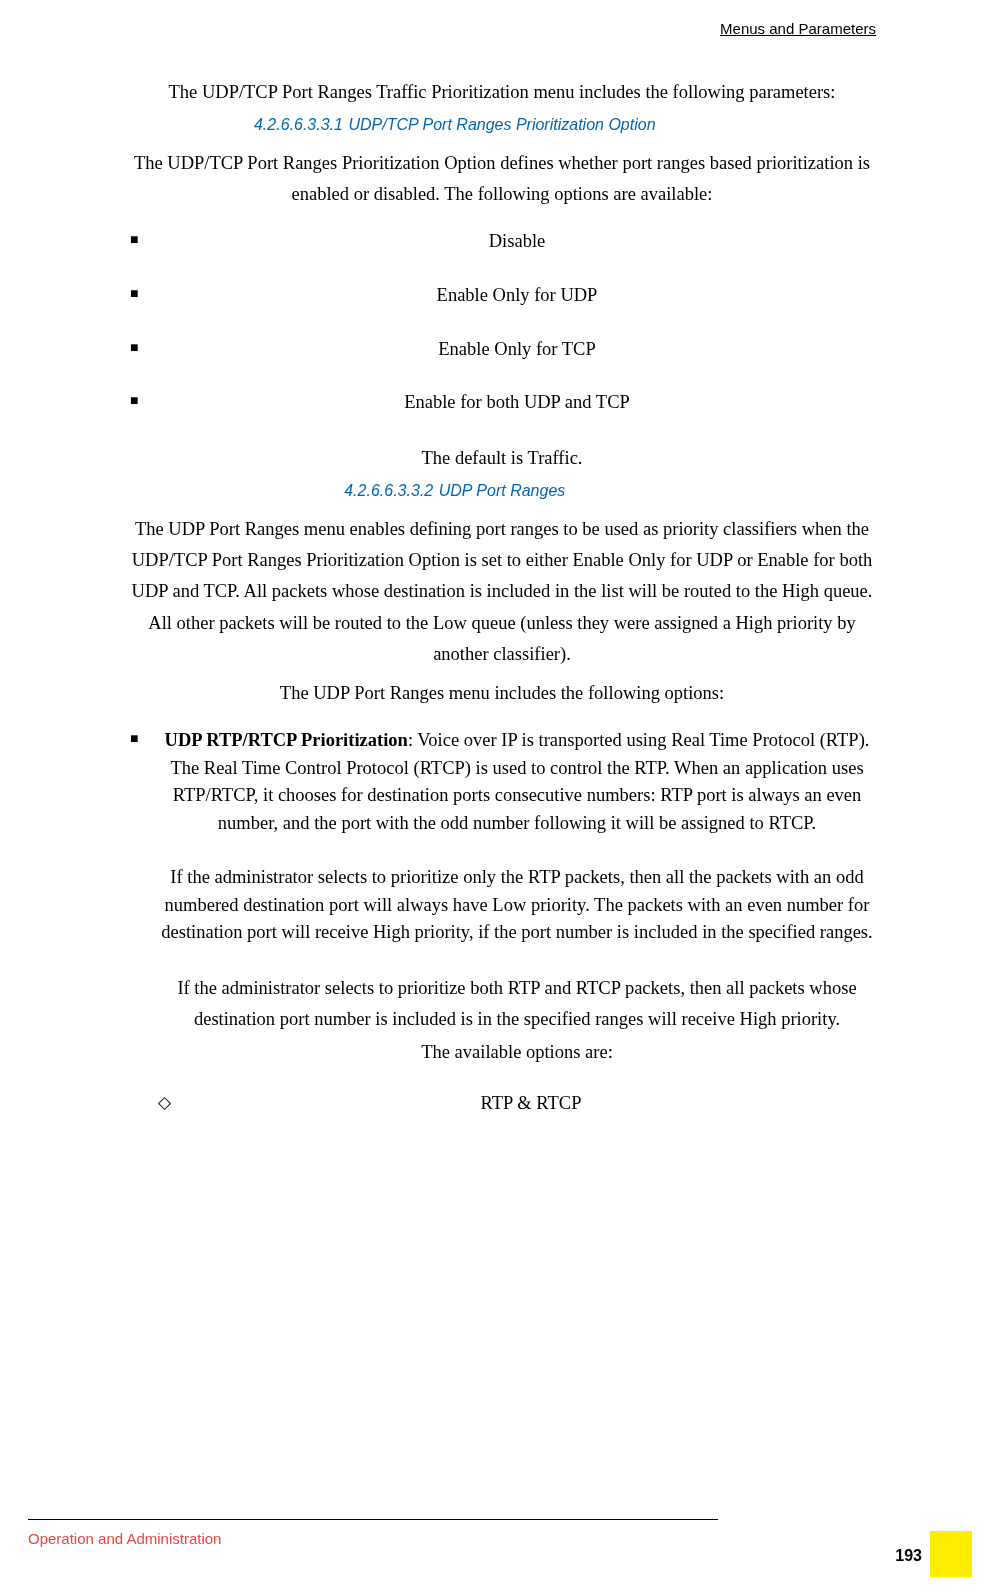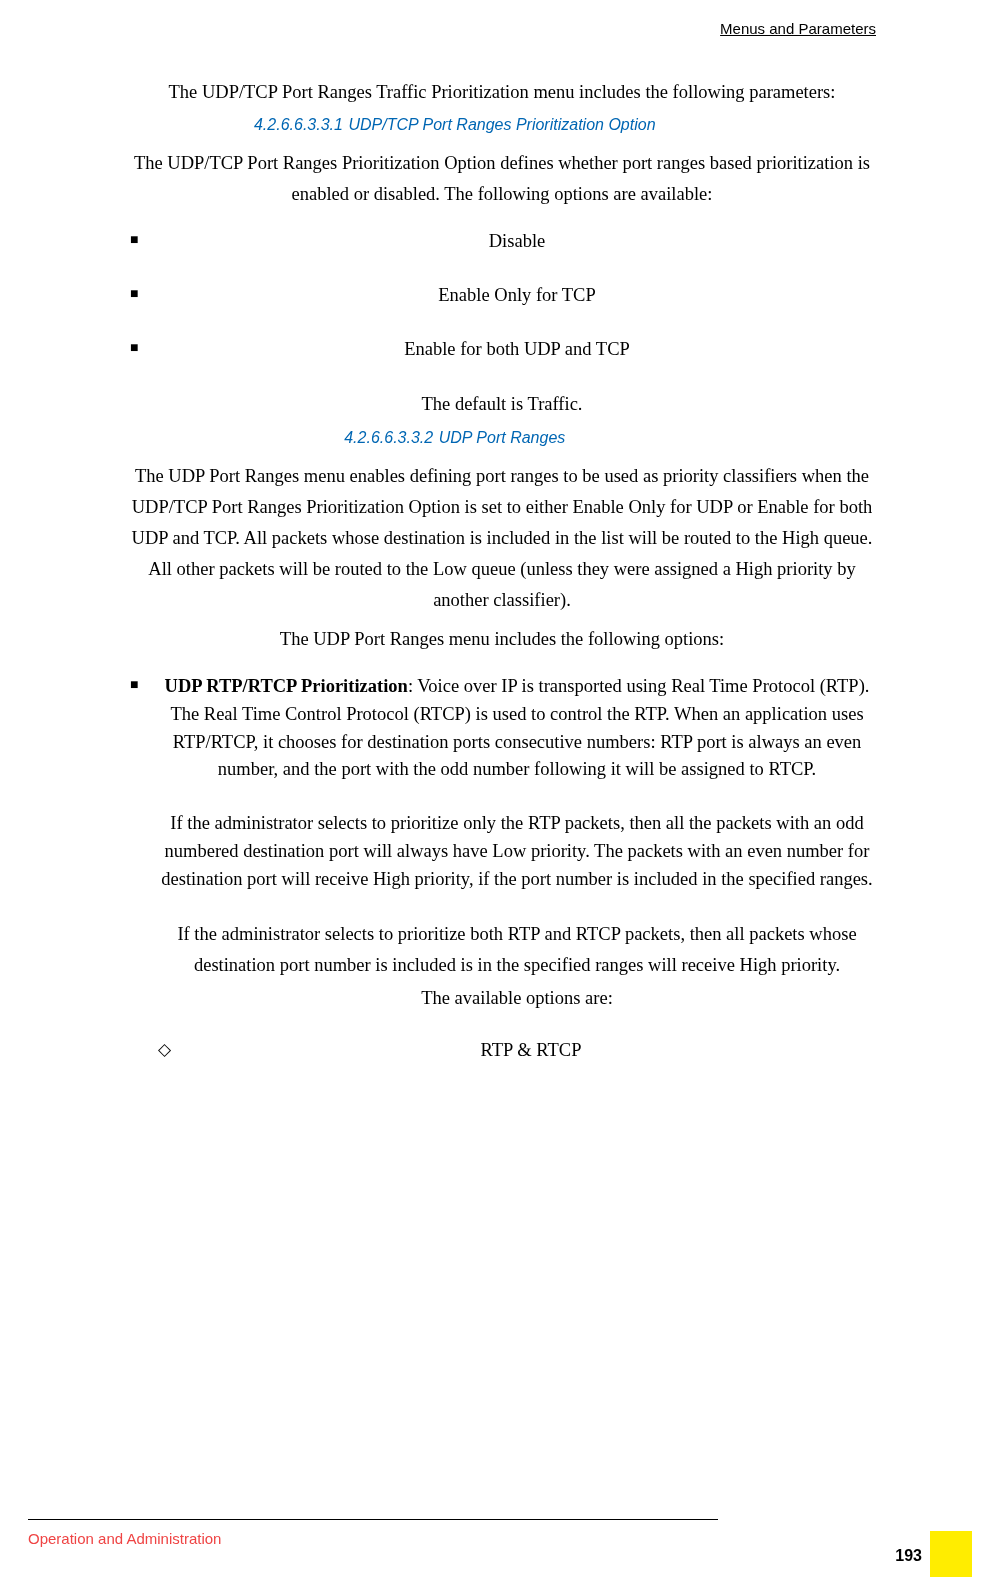--- a/index.html
+++ b/index.html
@@ -151,20 +151,21 @@
     <p class="para">The UDP/TCP Port Ranges Traffic Prioritization menu includes the following parameters:</p>
 
     <h3 class="section-heading">
       <span class="section-num">4.2.6.6.3.3.1</span><span>UDP/TCP Port Ranges Prioritization Option</span>
     </h3>
 
     <p class="para">The UDP/TCP Port Ranges Prioritization Option defines whether port ranges based prioritization is enabled or disabled. The following options are available:</p>
 
     <ul class="bullet-list">
       <li class="bullet-item">Disable</li>
+      <li class="bullet-item">Enable Only for UDP</li>
       <li class="bullet-item">Enable Only for TCP</li>
       <li class="bullet-item">Enable for both UDP and TCP</li>
     </ul>
 
     <p class="para">The default is Traffic.</p>
 
     <h3 class="section-heading">
       <span class="section-num">4.2.6.6.3.3.2</span><span>UDP Port Ranges</span>
     </h3>
 

